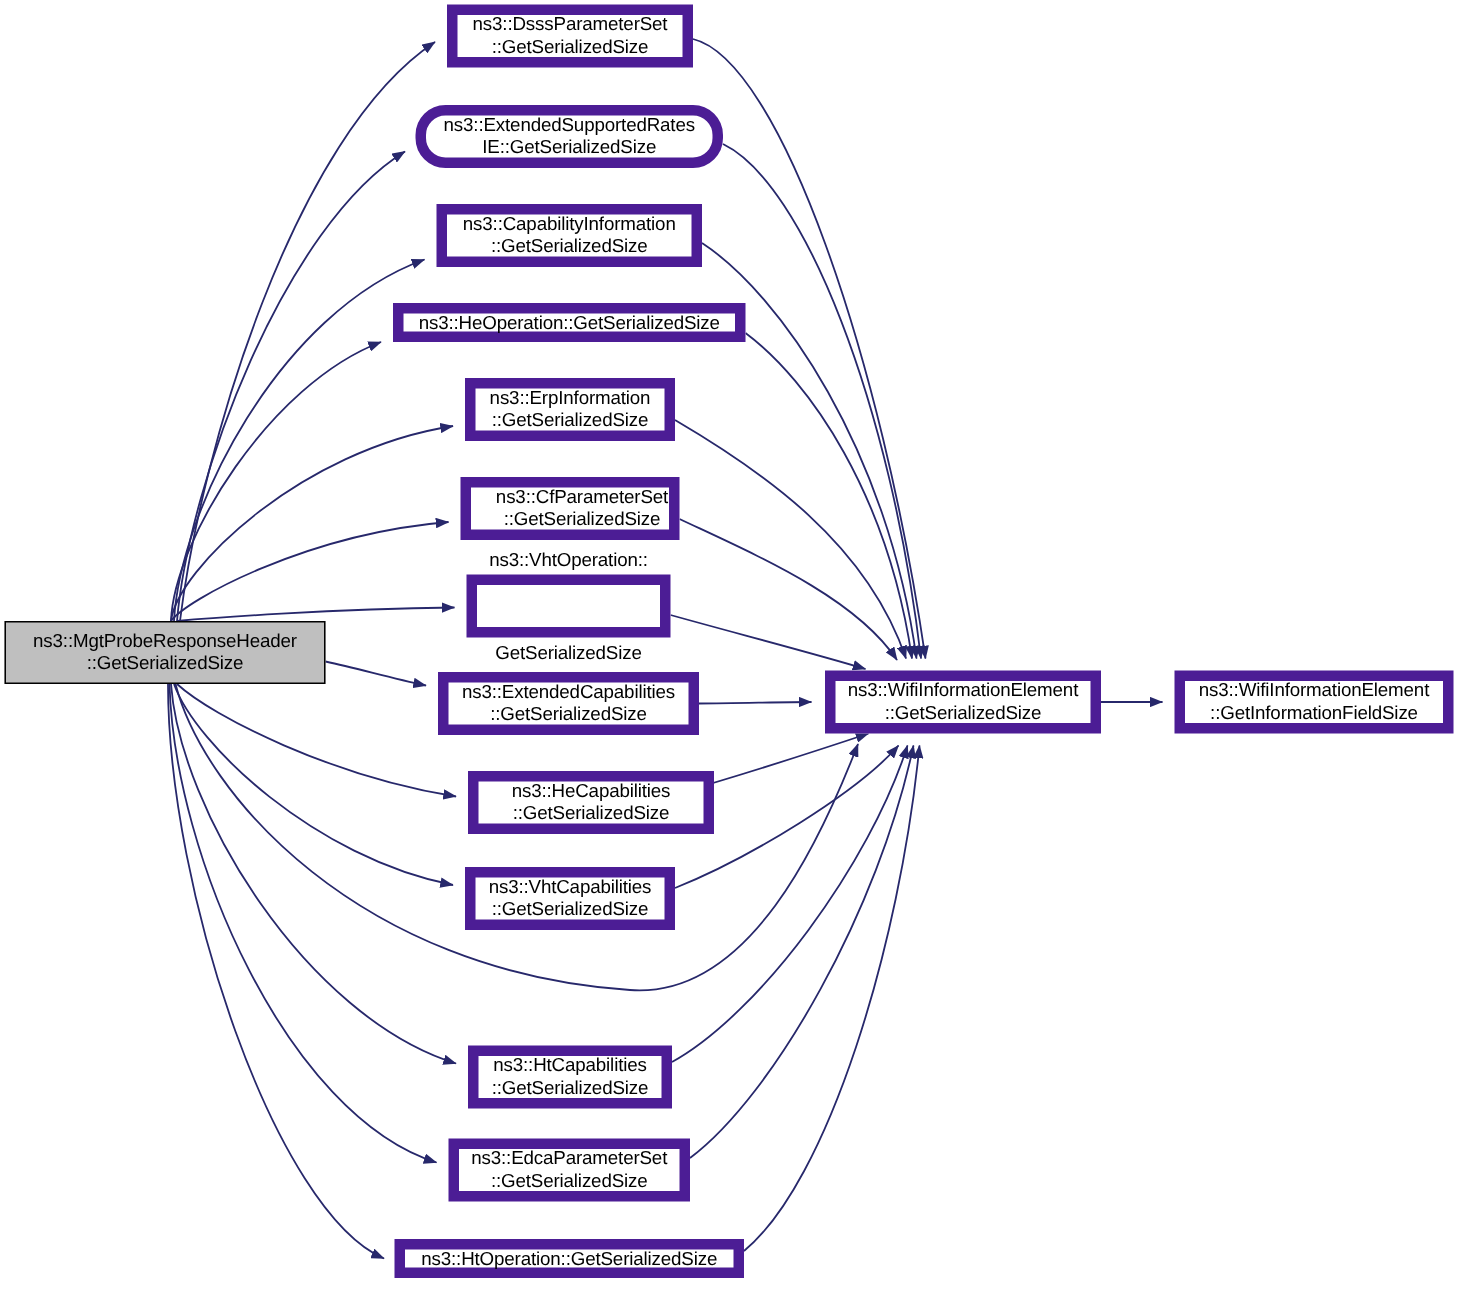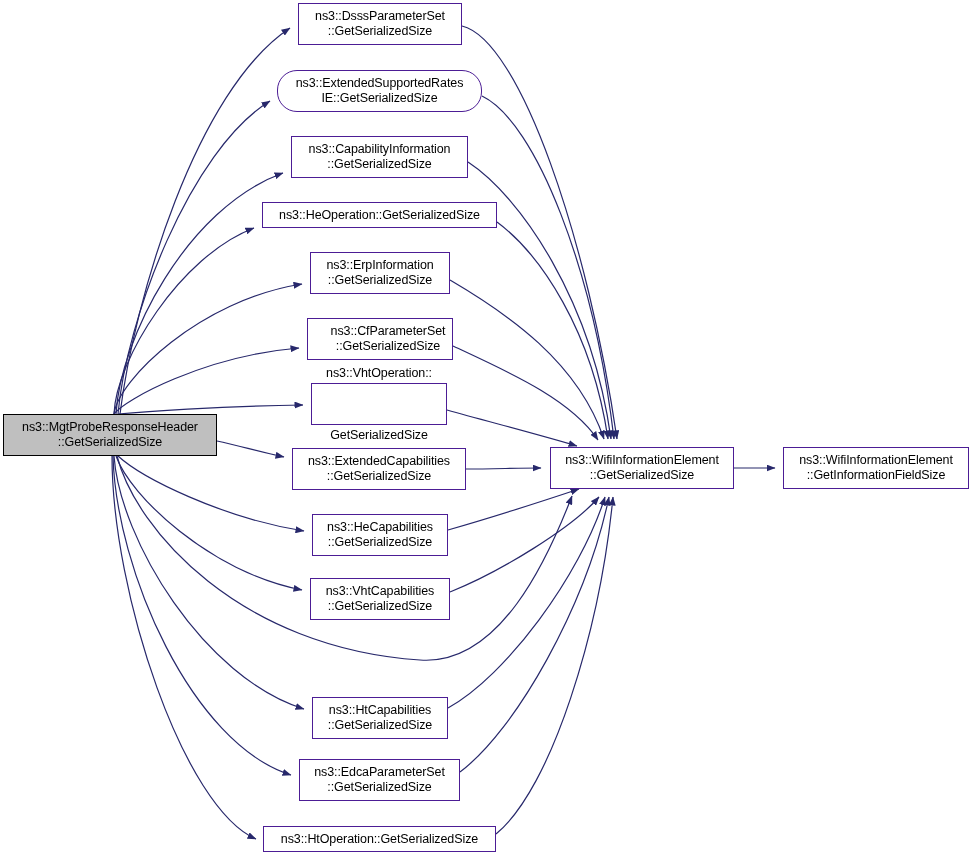--- a/index.html
+++ b/index.html
@@ -18,21 +18,21 @@
   svg.graph-canvas {
     position: absolute;
     left: 0;
     top: 0;
     width: 973px;
     height: 860px;
   }
   .node-box {
     position: absolute;
     box-sizing: border-box;
-    border: 1px solid #4c1d95;
+    border: 7px solid #4c1d95;
     background: #ffffff;
     color: #000000;
     font-size: 12.5px;
     line-height: 15px;
     text-align: center;
     display: flex;
     flex-direction: column;
     align-items: center;
     justify-content: center;
     white-space: pre;
@@ -91,21 +91,21 @@
   <div id="node-layer">
       <div class="node-box root" style="left: 3px; top: 414px; width: 214px; height: 42px;"><span class="node-line">ns3::MgtProbeResponseHeader</span><span class="node-line">::GetSerializedSize</span></div>
       <div class="node-box" style="left: 298px; top: 3px; width: 164px; height: 42px;"><span class="node-line">ns3::DsssParameterSet</span><span class="node-line">::GetSerializedSize</span></div>
       <div class="node-box" style="left: 277px; top: 70px; width: 205px; height: 42px; border-radius: 20px;"><span class="node-line">ns3::ExtendedSupportedRates</span><span class="node-line">IE::GetSerializedSize</span></div>
       <div class="node-box" style="left: 291px; top: 136px; width: 177px; height: 42px; justify-content: center;"><span class="node-line">ns3::CapabilityInformation</span><span class="node-line">::GetSerializedSize</span></div>
       <div class="node-box" style="left: 262px; top: 202px; width: 235px; height: 26px; text-align: right;"><span class="node-line">ns3::HeOperation::GetSerializedSize</span></div>
       <div class="node-box" style="left: 310px; top: 252px; width: 140px; height: 42px;"><span class="node-line">ns3::ErpInformation</span><span class="node-line">::GetSerializedSize</span></div>
       <div class="node-box" style="left: 307px; top: 318px; width: 146px; height: 42px; padding-left: 16px;"><span class="node-line">ns3::CfParameterSet</span><span class="node-line">::GetSerializedSize</span></div>
       <div class="node-box" style="left: 311px; top: 383px; width: 136px; height: 42px; gap: 47px;"><span class="node-line">ns3::VhtOperation::</span><span class="node-line">GetSerializedSize</span></div>
       <div class="node-box" style="left: 292px; top: 448px; width: 174px; height: 42px;"><span class="node-line">ns3::ExtendedCapabilities</span><span class="node-line">::GetSerializedSize</span></div>
-      <div class="node-box" style="left: 312px; top: 514px; width: 136px; height: 42px;"><span class="node-line">ns3::HeCapabilities</span><span class="node-line">::GetSerializedSize</span></div>
+      <div class="node-box" style="left: 312px; top: 514px; width: 164px; height: 42px;"><span class="node-line">ns3::HeCapabilities</span><span class="node-line">::GetSerializedSize</span></div>
       <div class="node-box" style="left: 310px; top: 578px; width: 140px; height: 42px;"><span class="node-line">ns3::VhtCapabilities</span><span class="node-line">::GetSerializedSize</span></div>
       <div class="node-box" style="left: 312px; top: 697px; width: 136px; height: 42px;"><span class="node-line">ns3::HtCapabilities</span><span class="node-line">::GetSerializedSize</span></div>
       <div class="node-box" style="left: 299px; top: 759px; width: 161px; height: 42px;"><span class="node-line">ns3::EdcaParameterSet</span><span class="node-line">::GetSerializedSize</span></div>
       <div class="node-box" style="left: 263px; top: 826px; width: 233px; height: 26px;"><span class="node-line">ns3::HtOperation::GetSerializedSize</span></div>
       <div class="node-box" style="left: 550px; top: 447px; width: 184px; height: 42px;"><span class="node-line">ns3::WifiInformationElement</span><span class="node-line">::GetSerializedSize</span></div>
       <div class="node-box" style="left: 783px; top: 447px; width: 186px; height: 42px;"><span class="node-line">ns3::WifiInformationElement</span><span class="node-line">::GetInformationFieldSize</span></div>
     </div>
 </div>
 
 </body></html>

